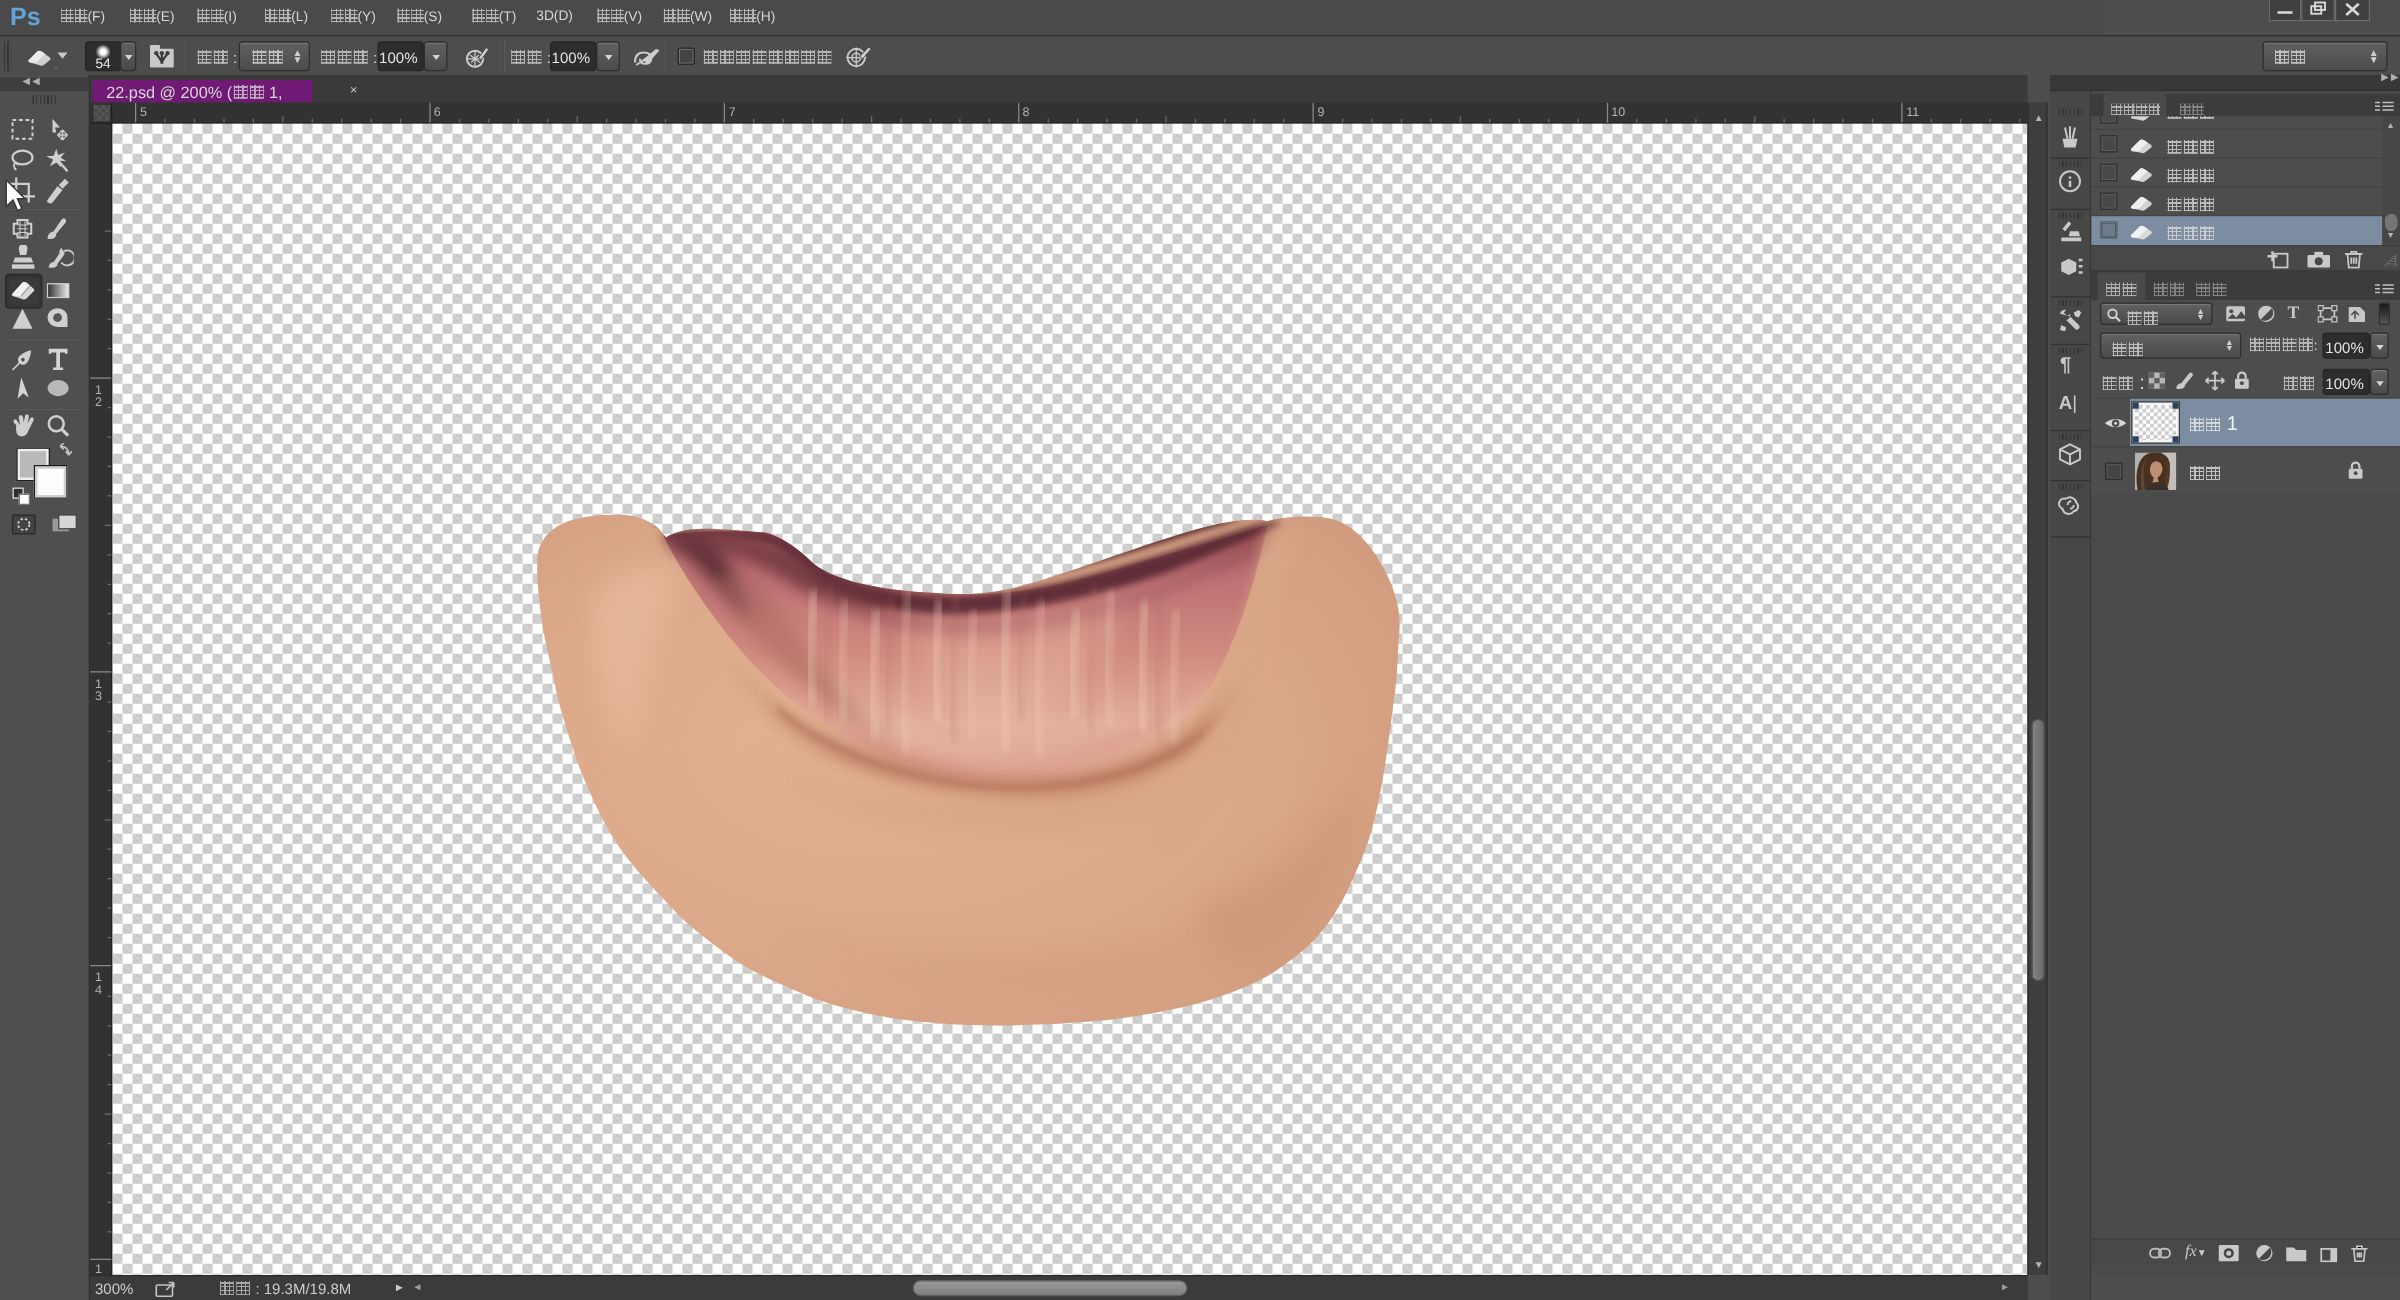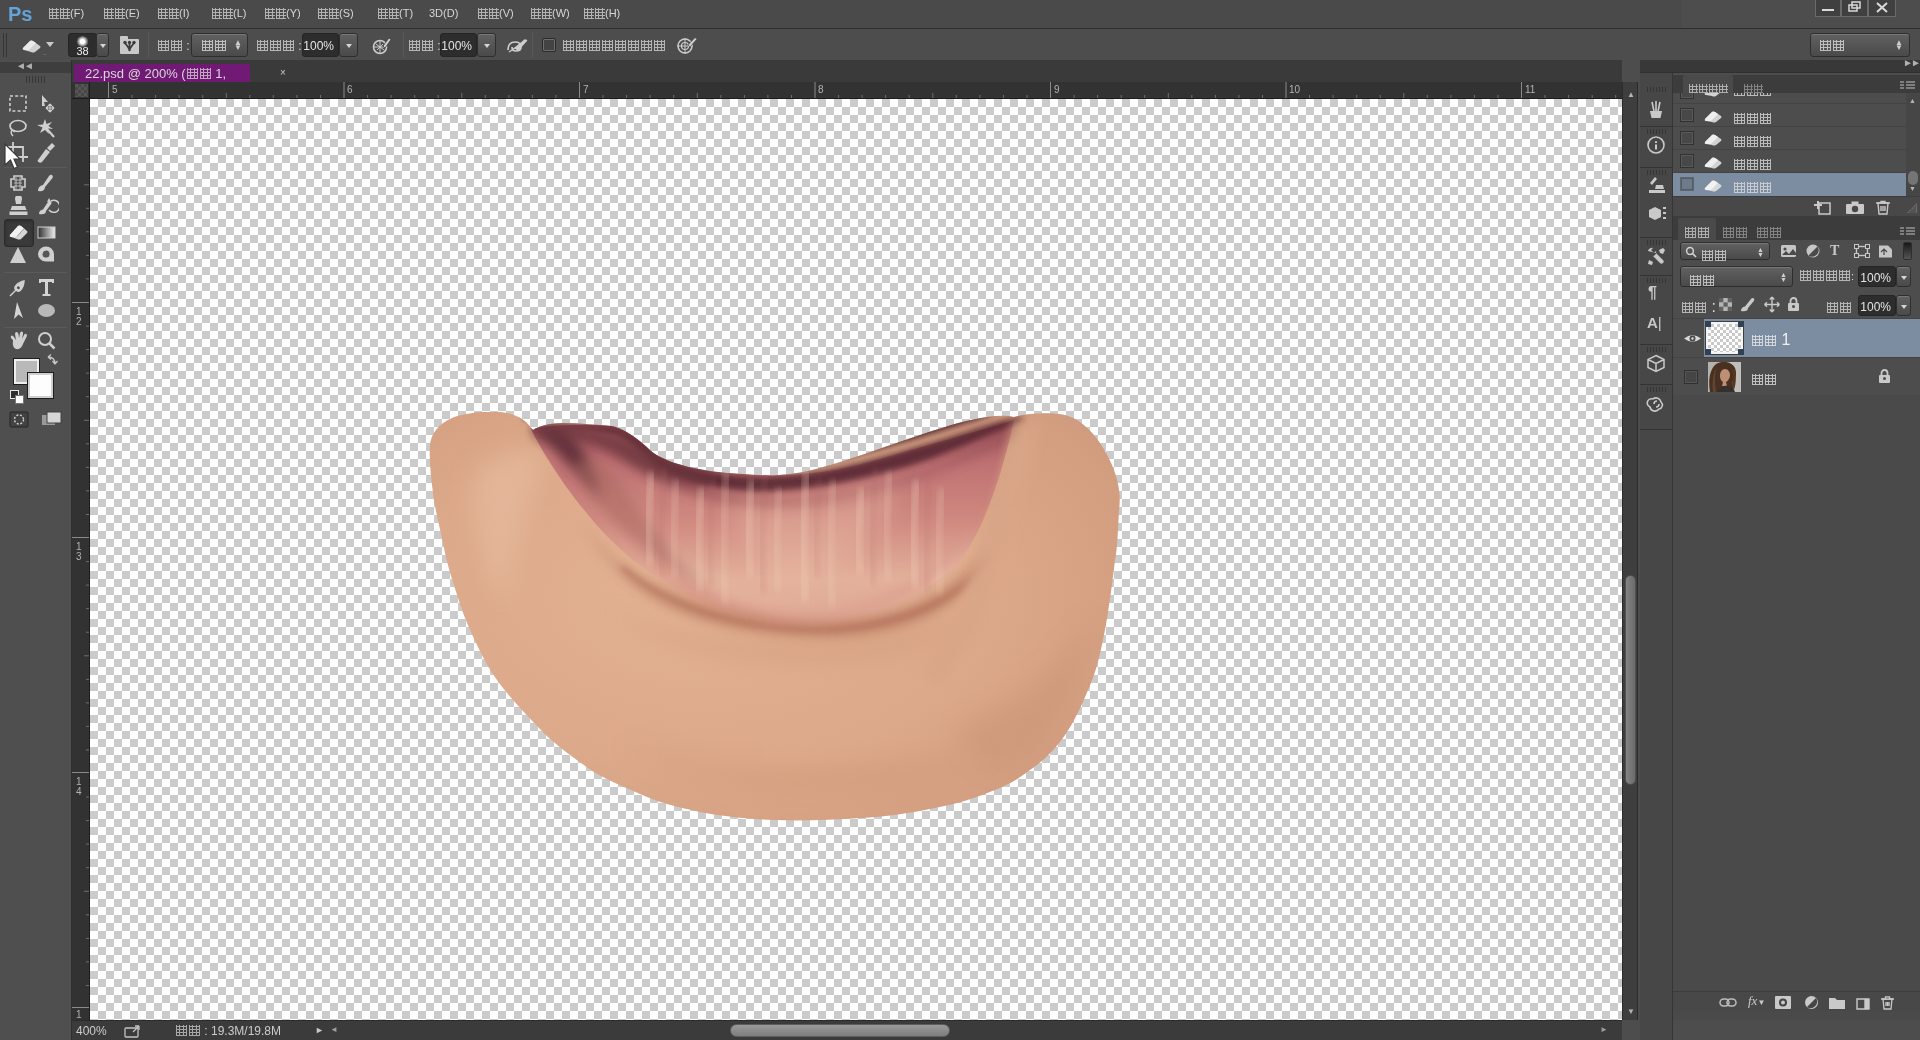--- a/index.html
+++ b/index.html
@@ -80,21 +80,21 @@
 <div id="optbar">
 <div class="ab gripv" style="left:3px;top:4px;width:6px;height:24px"></div>
 <svg class="ab" style="left:20px;top:7px" width="26" height="19">
       <path d="M3,12 L10,5 Q11,4 13,5 L20,10 Q21,11 20,12 L15,16 Q13,17 11,16 L4,14 Q2,13 3,12 Z" fill="#d0d0d0"></path>
       <path d="M3,12 L10,5 Q11,4 13,5 L16,7 9,14 4,14 Q2,13 3,12Z" fill="#eaeaea"></path>
       <path d="M25,13 l5,0 -2.5,3z" fill="#c9c9c9" transform="translate(-24,-6) scale(1.9)"></path>
     </svg>
 <div class="ab" style="left:46px;top:13px;width:0;height:0;border-left:4px solid transparent;border-right:4px solid transparent;border-top:5px solid #c9c9c9"></div>
 <div class="ab dark" style="left:68px;top:4px;width:29px;height:24px">
  <div class="ab" style="left:7px;top:2px;width:13px;height:11px;border-radius:50%;background:radial-gradient(circle,#ffffff 25%,rgba(255,255,255,0) 72%)"></div>
- <div class="ab" style="left:0;top:11px;width:27px;text-align:center;font-size:11px;color:#eee">38</div>
+ <div class="ab" style="left:0;top:11px;width:27px;text-align:center;font-size:11px;color:#eee">54</div>
 </div>
 <div class="ab grad" style="left:96px;top:4px;width:13px;height:24px">
       <div class="ab" style="left:3px;top:10px;width:0;height:0;border-left:3.5px solid transparent;border-right:3.5px solid transparent;border-top:4px solid #d6d6d6"></div>
     </div>
 <svg class="ab" style="left:119px;top:6px" width="22" height="22">
       <rect x="1" y="4" width="19" height="15" rx="1" fill="#c9c9c9"></rect>
       <rect x="1" y="1" width="8" height="4" rx="1" fill="#c9c9c9"></rect>
       <path d="M6,8 q4,5 5,8 M15,8 q-4,5 -5,8 M10.5,9 l0,7" stroke="#3c3c3c" stroke-width="1.8" fill="none"></path>
       <circle cx="6" cy="7.5" r="1.7" fill="#3c3c3c"></circle>
       <circle cx="15" cy="7.5" r="1.7" fill="#3c3c3c"></circle>
@@ -358,21 +358,21 @@
           <path d="M243,55 C239,100 237,140 240,165" fill="none" stroke="#b16c6c" stroke-width="3.5" filter="url(#b3)" opacity=".3"></path>
           <path d="M292,65 C288,100 286,140 289,173" fill="none" stroke="#b16c6c" stroke-width="3.5" filter="url(#b3)" opacity=".3"></path>
           <path d="M344,55 C340,100 338,140 341,181" fill="none" stroke="#b16c6c" stroke-width="3.5" filter="url(#b3)" opacity=".3"></path>
           <path d="M398,65 C394,100 392,140 395,165" fill="none" stroke="#b16c6c" stroke-width="3.5" filter="url(#b3)" opacity=".3"></path>
           <path d="M454,55 C450,100 448,140 451,173" fill="none" stroke="#b16c6c" stroke-width="3.5" filter="url(#b3)" opacity=".3"></path>
           <path d="M508,65 C504,100 502,140 505,181" fill="none" stroke="#b16c6c" stroke-width="3.5" filter="url(#b3)" opacity=".3"></path>
         </g>
 </svg>
 </div>
 <div id="hstat">
-<span class="ab" style="left:4px;top:3px">400%</span>
+<span class="ab" style="left:4px;top:3px">300%</span>
 <svg class="ab" style="left:52px;top:3px" width="20" height="14">
         <rect x="1" y="4" width="13" height="9" rx="1" fill="none" stroke="#c3c3c3" stroke-width="1.3"></rect>
         <path d="M9,8 L15,2 M15,2 l-4,0 M15,2 l0,4" stroke="#c3c3c3" stroke-width="1.3" fill="none"></path>
       </svg>
 <span class="ab" style="left:103px;top:3px"><i class="z"></i><i class="z"></i> : 19.3M/19.8M</span>
 <span class="ab" style="left:243px;top:4px;font-size:9px;color:#c9c9c9">►</span>
 <span class="ab" style="left:258px;top:4px;font-size:8px;color:#9d9d9d">◄</span>
 <div class="ab" style="left:658px;top:3px;width:220px;height:13px;border-radius:7px;background:linear-gradient(#9a9a9a,#7e7e7e);border:1px solid #5e5e5e"></div>
 <span class="ab" style="left:1528px;top:4px;font-size:8px;color:#9d9d9d">►</span>
 </div>

